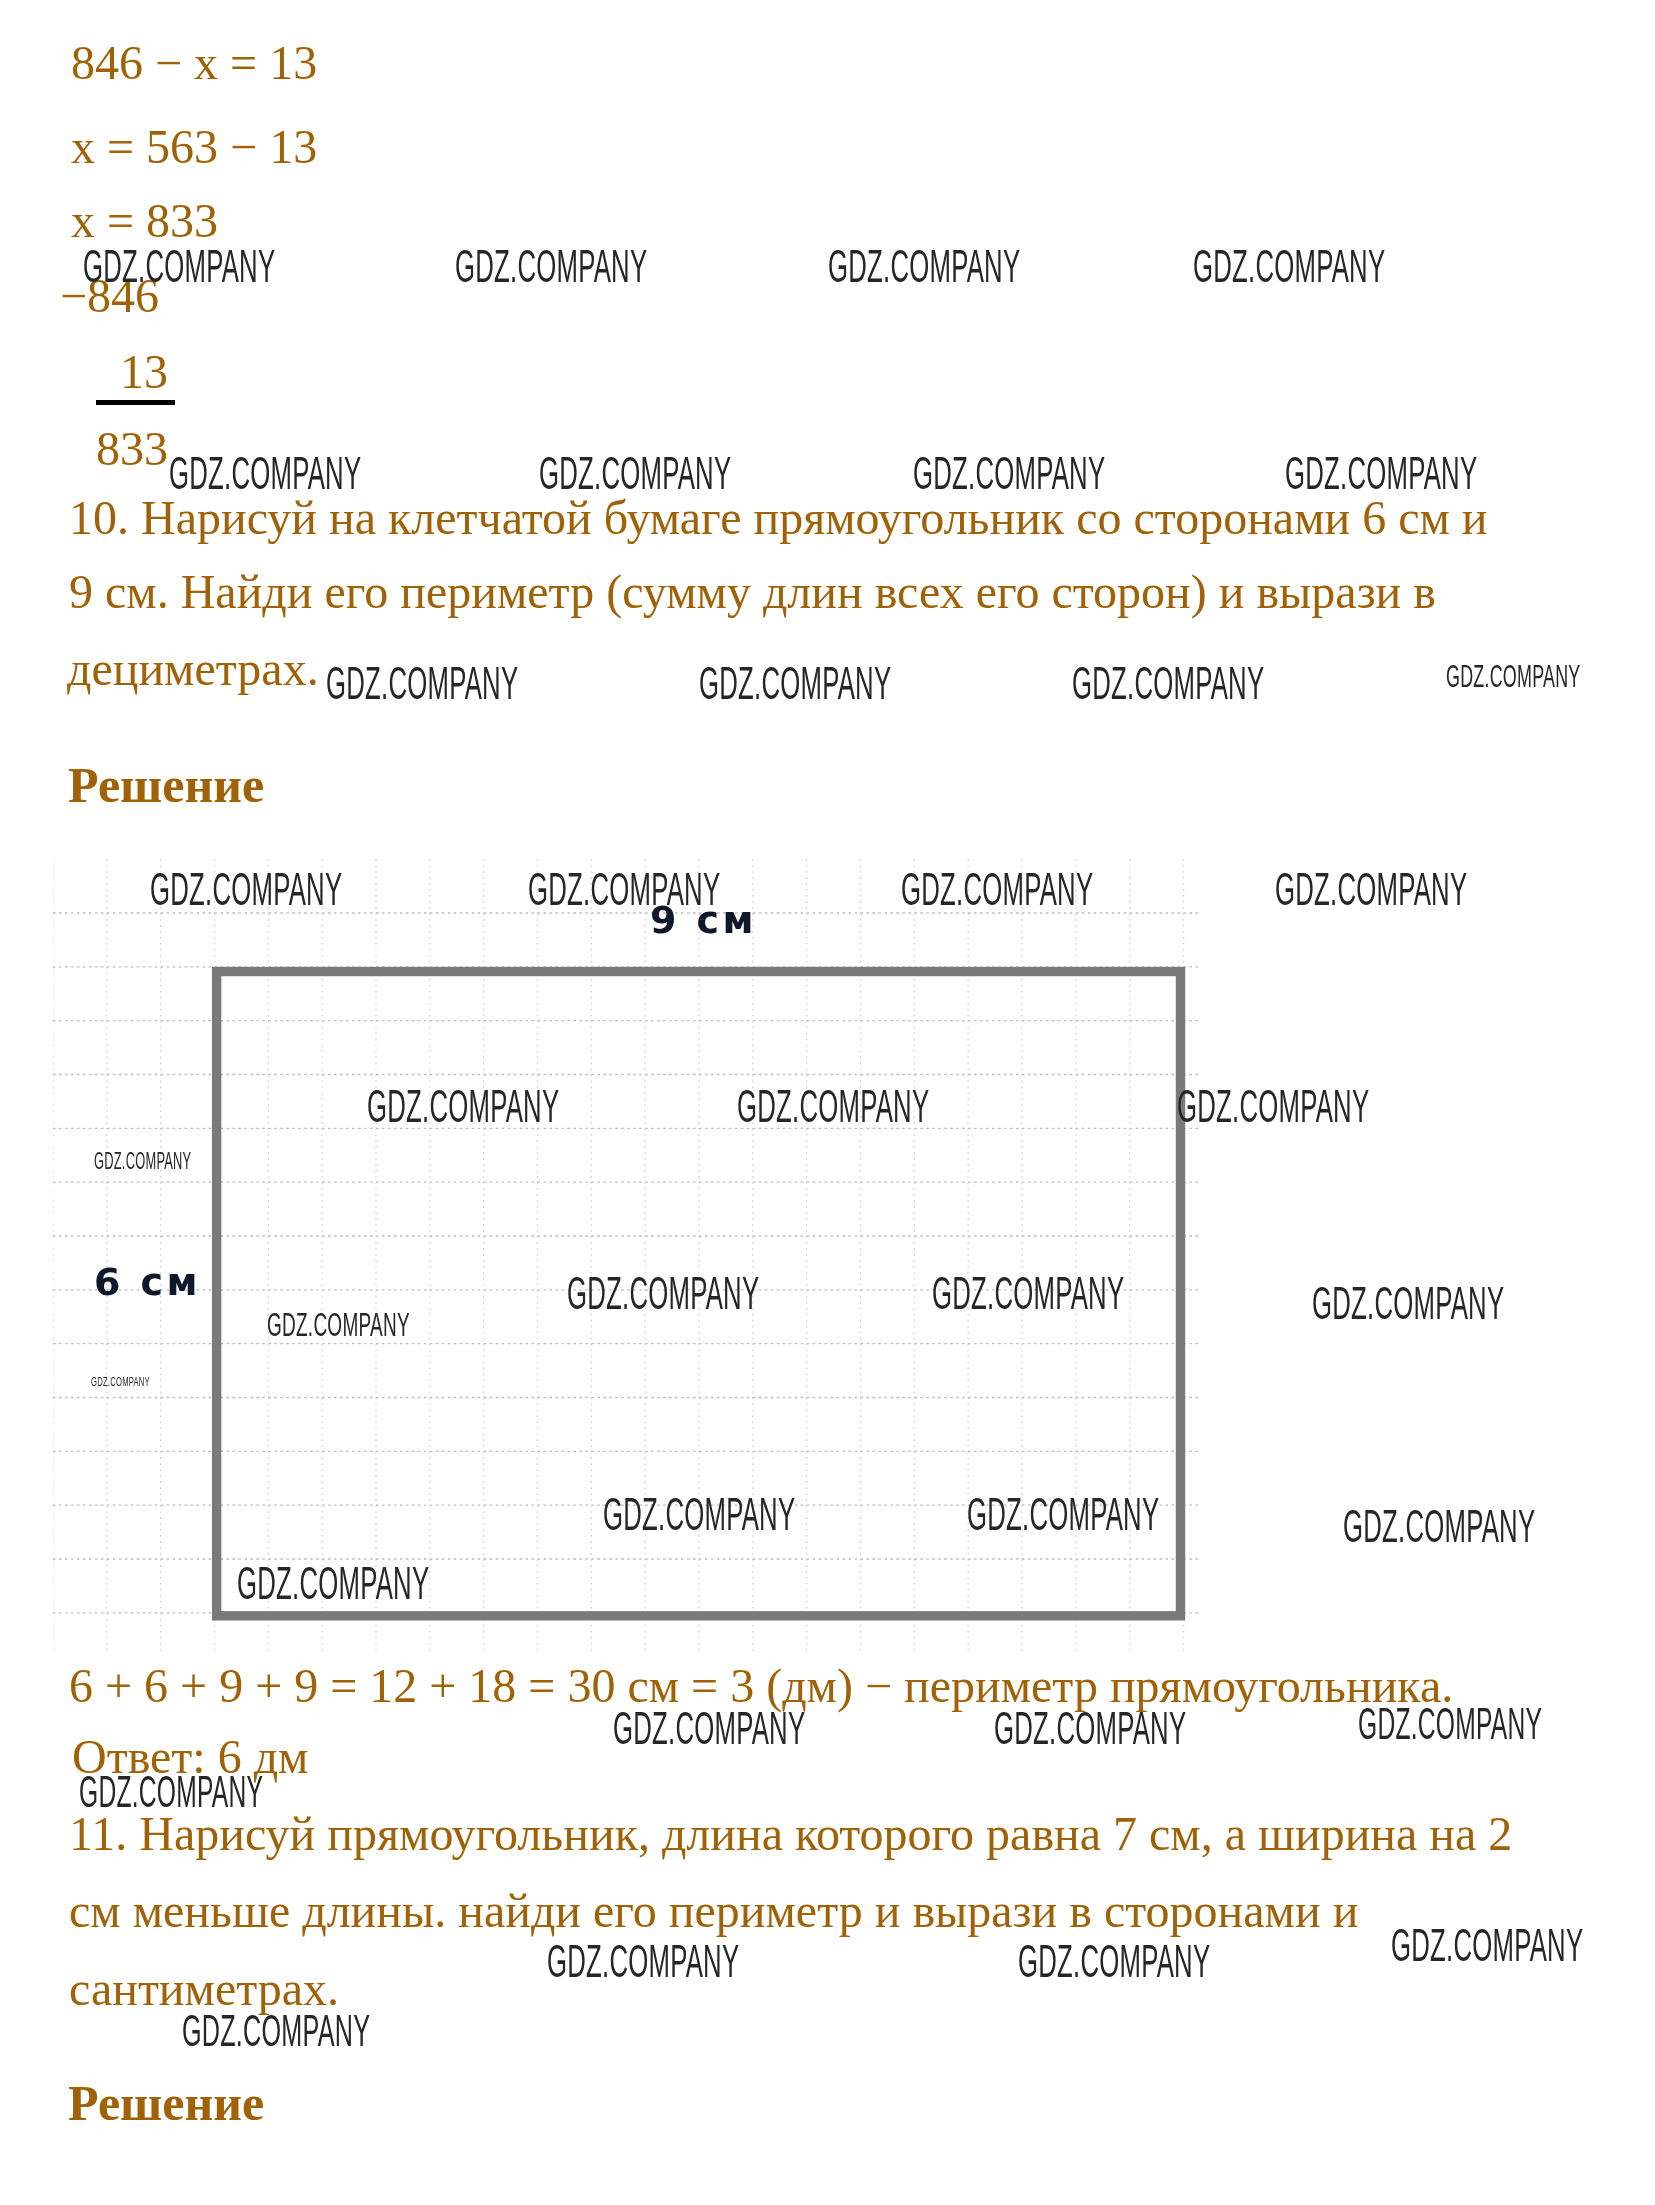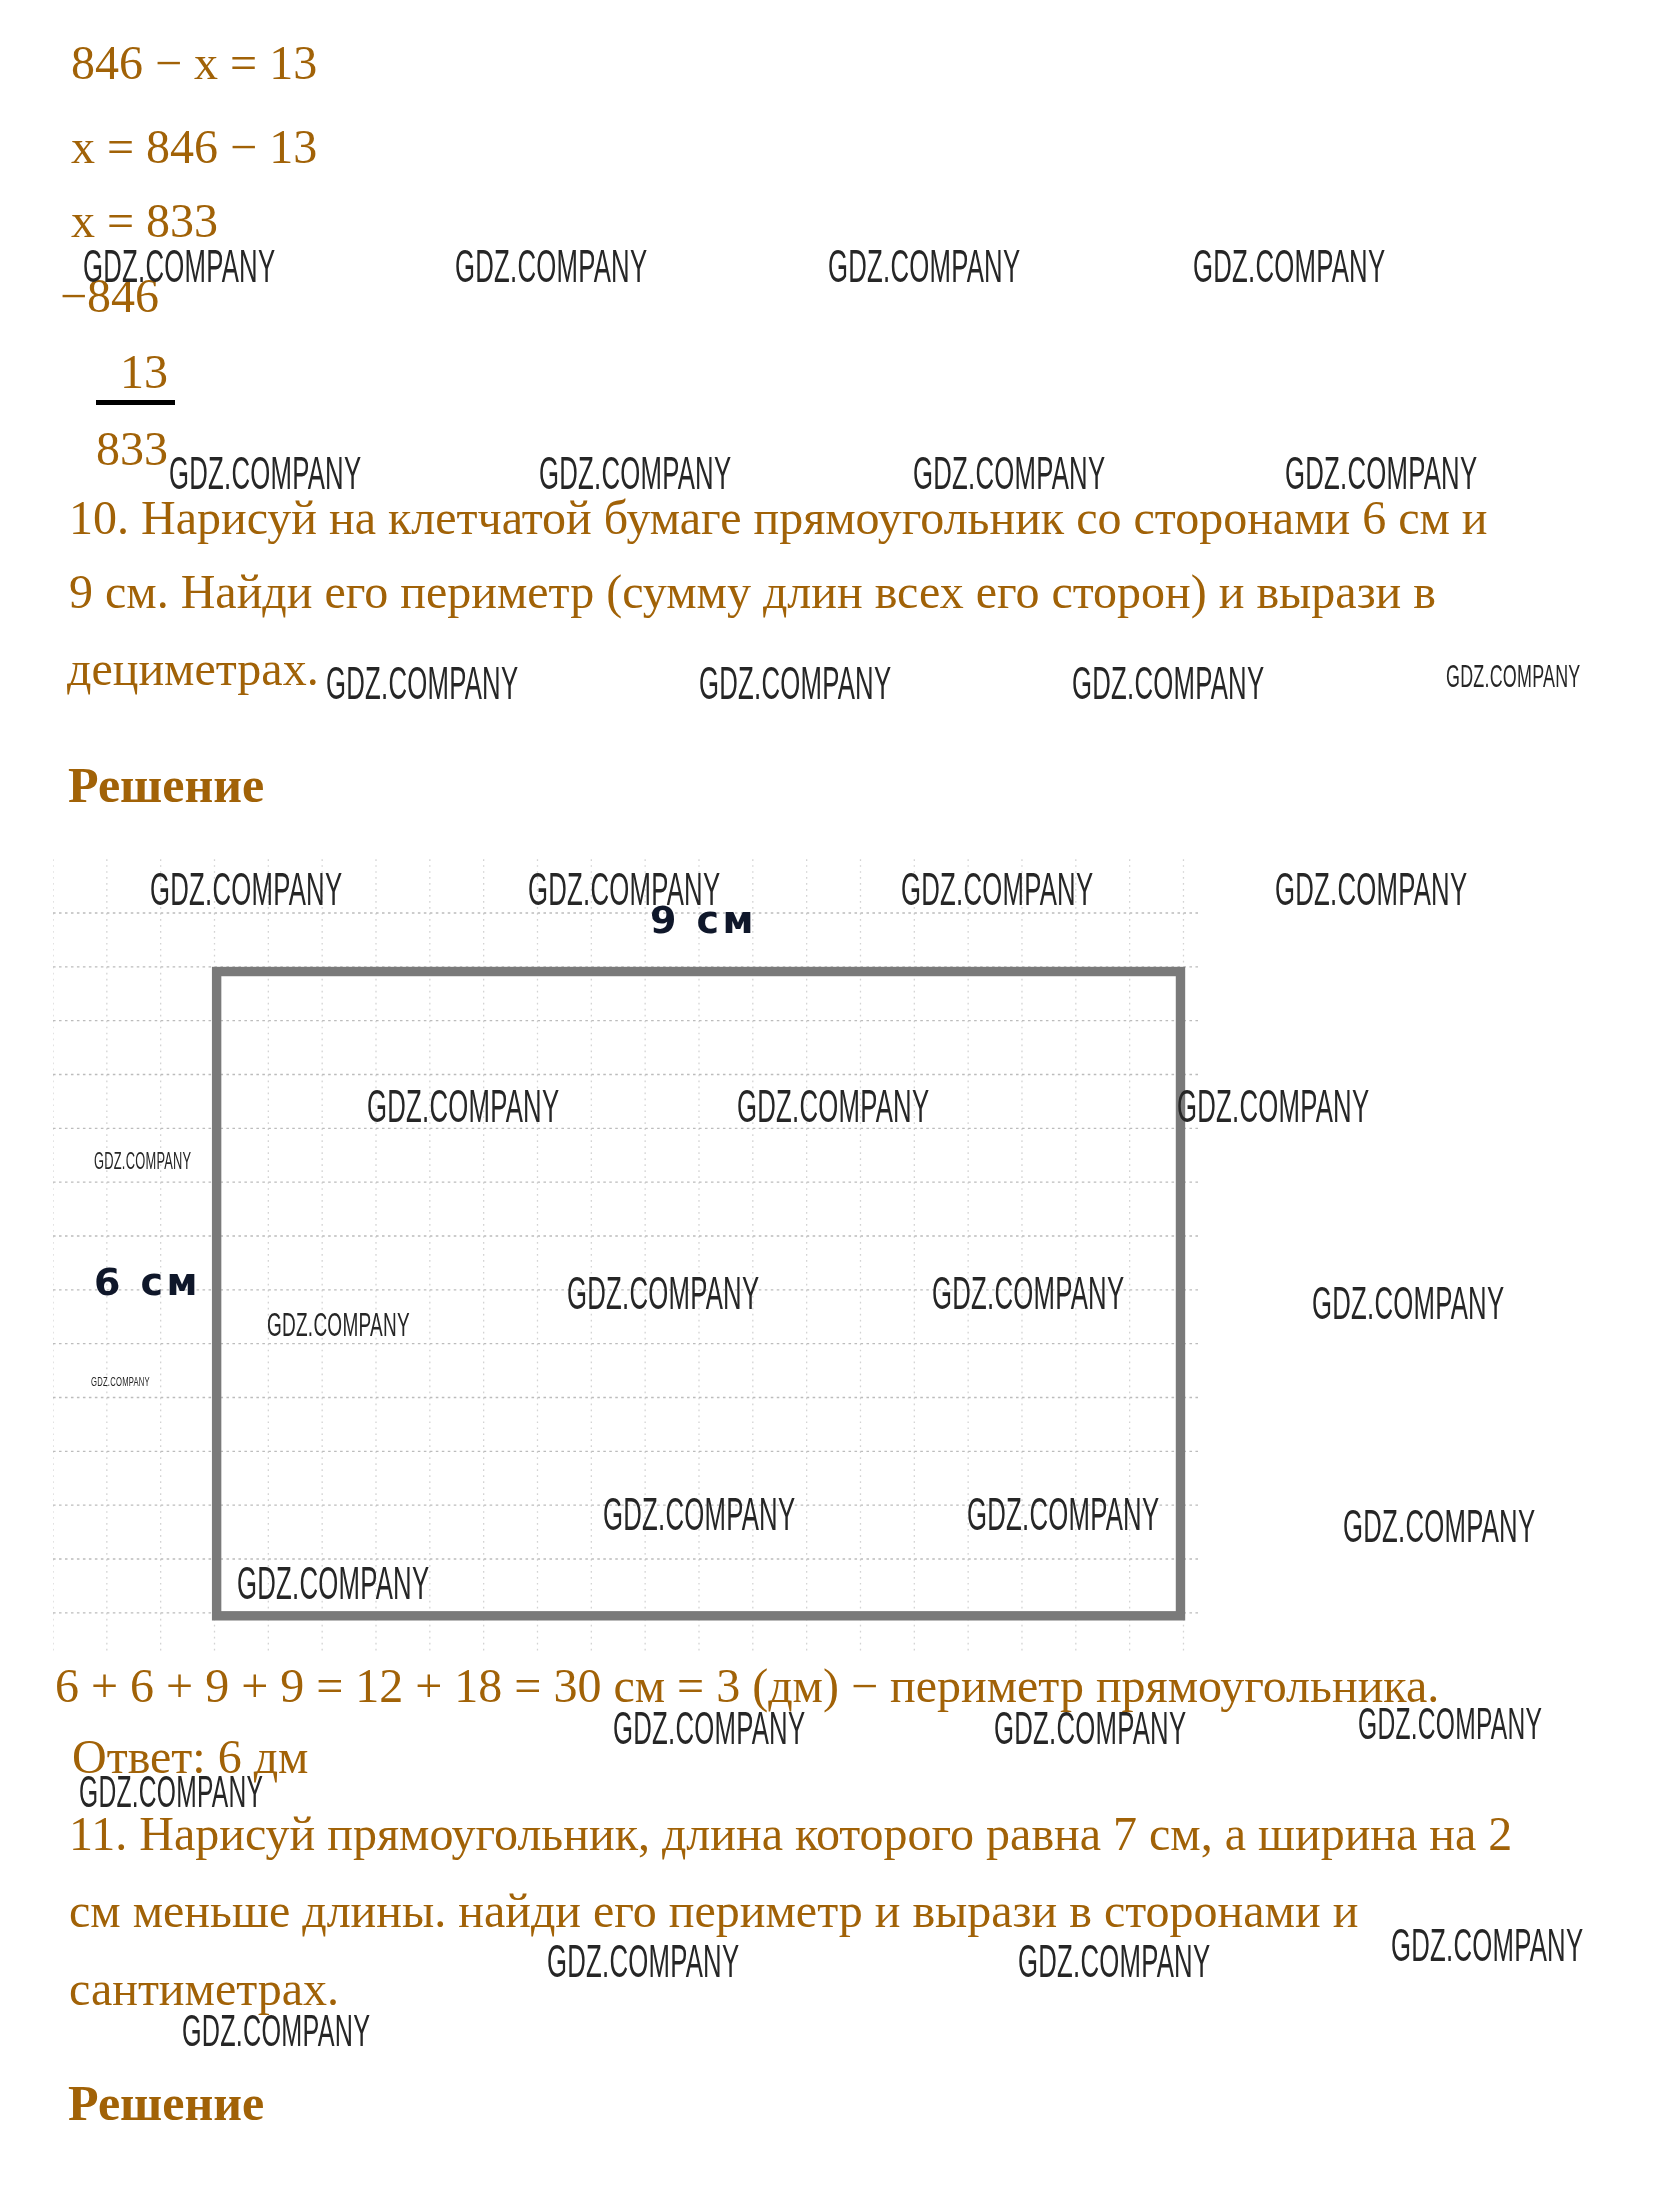--- a/index.html
+++ b/index.html
@@ -21,21 +21,21 @@
   .cm-label{
     position:absolute;font-family:"DejaVu Sans", sans-serif;font-weight:bold;
     font-size:38px;line-height:1;letter-spacing:3.4px;color:#0f172a;white-space:nowrap;
   }
   .underline-bar{position:absolute;background:#000;}
 </style>
 </head>
 <body>
 
 <div class="txt" style="left:71px;top:39px">846 − x = 13</div>
-<div class="txt" style="left:71px;top:123px">x = 846 − 13</div>
+<div class="txt" style="left:71px;top:123px">x = 563 − 13</div>
 <div class="txt" style="left:71px;top:197px">x = 833</div>
 
 <div class="txt" style="left:60px;top:272px">−846</div>
 <div class="txt" style="left:120px;top:348px">13</div>
 <div class="underline-bar" style="left:96px;top:400px;width:79px;height:5.1px"></div>
 <div class="txt" style="left:96px;top:425px">833</div>
 
 <div class="txt" style="left:69px;top:494px">10. Нарисуй на клетчатой бумаге прямоугольник со сторонами 6 см и</div>
 <div class="txt" style="left:69px;top:568px">9 см. Найди его периметр (сумму длин всех его сторон) и вырази в</div>
 <div class="txt" style="left:67px;top:645px">дециметрах.</div>
@@ -79,21 +79,21 @@
       <line x1="0" y1="693" x2="1340" y2="693" stroke="#bcbcbc" stroke-width="1.5" stroke-dasharray="3 4"></line>
       <line x1="0" y1="756" x2="1340" y2="756" stroke="#bcbcbc" stroke-width="1.5" stroke-dasharray="3 4"></line>
       <line x1="0" y1="819" x2="1340" y2="819" stroke="#bcbcbc" stroke-width="1.5" stroke-dasharray="3 4"></line>
       <line x1="0" y1="882" x2="1340" y2="882" stroke="#bcbcbc" stroke-width="1.5" stroke-dasharray="3 4"></line>
       <rect x="191.5" y="131.5" width="1128" height="754" fill="none" stroke="#7a7a7a" stroke-width="11"></rect>
     </svg>
 </div>
 <div class="cm-label" style="left:650px;top:901px">9 см</div>
 <div class="cm-label" style="left:94px;top:1263px">6 см</div>
 
-<div class="txt" style="left:55px;top:1662px">6 + 6 + 9 + 9 = 12 + 18 = 30 см = 3 (дм) − периметр прямоугольника.</div>
+<div class="txt" style="left:69px;top:1662px">6 + 6 + 9 + 9 = 12 + 18 = 30 см = 3 (дм) − периметр прямоугольника.</div>
 <div class="txt" style="left:72px;top:1733px">Ответ: 6 дм</div>
 
 <div class="txt" style="left:69px;top:1810px">11. Нарисуй прямоугольник, длина которого равна 7 см, а ширина на 2</div>
 <div class="txt" style="left:69px;top:1887px">см меньше длины. найди его периметр и вырази в сторонами и</div>
 <div class="txt" style="left:69px;top:1965px">сантиметрах.</div>
 
 <div class="txt bold" style="left:68px;top:2078px">Решение</div>
 
 <span class="wm" style="left: 83px; top: 243px; font-size: 46px;">GDZ.COMPANY</span>
 <span class="wm" style="left: 455px; top: 243px; font-size: 46px;">GDZ.COMPANY</span>

